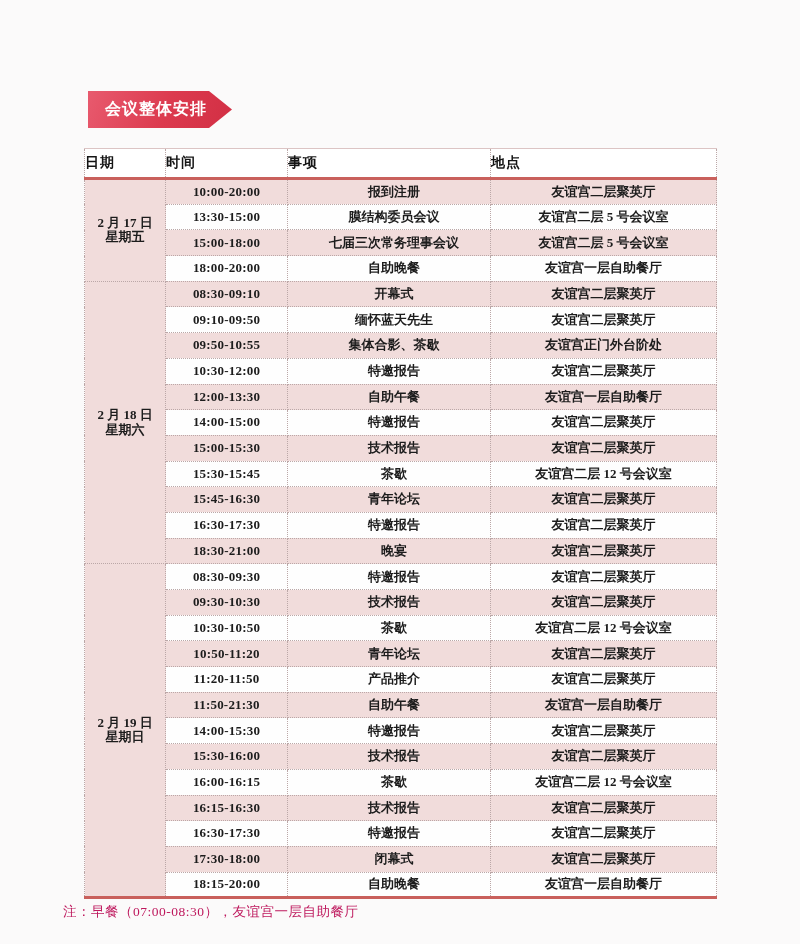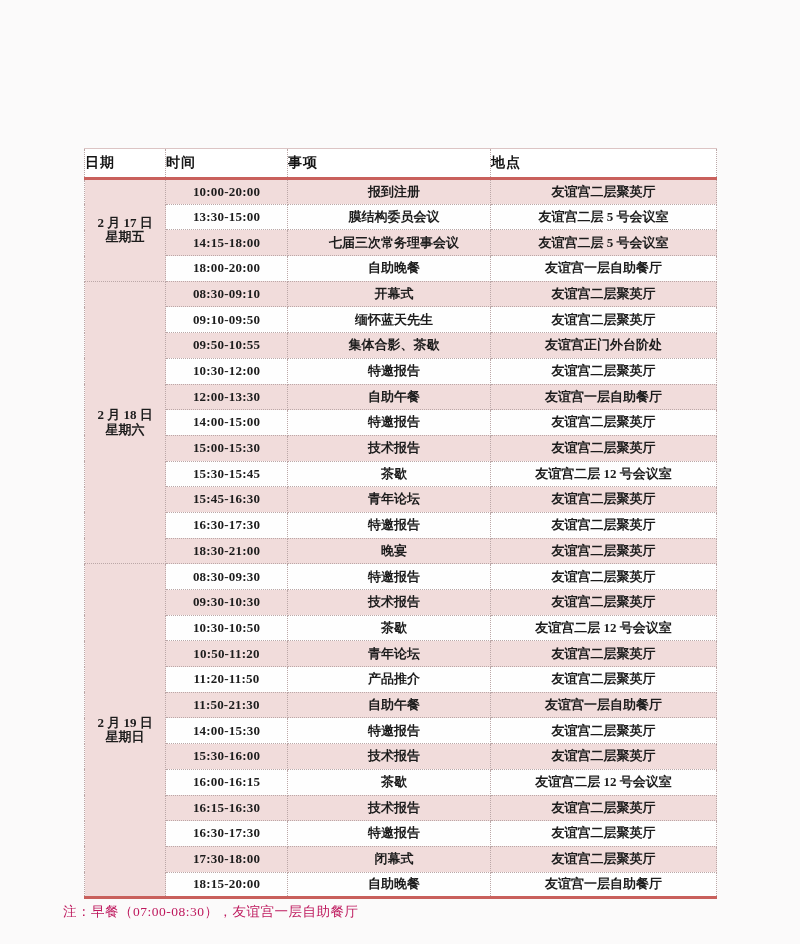--- a/index.html
+++ b/index.html
@@ -96,20 +96,23 @@
     color: #be185d;
     font-weight: normal;
     letter-spacing: 0.5px;
   }
 </style>
 </head>
 <body>
 
 <div class="page">
 
+  <div class="banner">
+    <span class="banner-title">会议整体安排</span>
+  </div>
 
   <table class="schedule">
     <colgroup>
       <col class="c-date">
       <col class="c-time">
       <col class="c-event">
       <col class="c-loc">
     </colgroup>
     <thead>
       <tr id="head-row">
@@ -128,21 +131,21 @@
           <td class="time-cell">10:00-20:00</td>
           <td class="event-cell">报到注册</td>
           <td class="location-cell">友谊宫二层聚英厅</td>
         </tr>
         <tr class="plain">
           <td class="time-cell">13:30-15:00</td>
           <td class="event-cell">膜结构委员会议</td>
           <td class="location-cell">友谊宫二层 5 号会议室</td>
         </tr>
         <tr class="shaded">
-          <td class="time-cell">14:15-18:00</td>
+          <td class="time-cell">15:00-18:00</td>
           <td class="event-cell">七届三次常务理事会议</td>
           <td class="location-cell">友谊宫二层 5 号会议室</td>
         </tr>
         <tr class="plain">
           <td class="time-cell">18:00-20:00</td>
           <td class="event-cell">自助晚餐</td>
           <td class="location-cell">友谊宫一层自助餐厅</td>
         </tr>
         <tr class="shaded">
           <td rowspan="11" class="date-cell">

